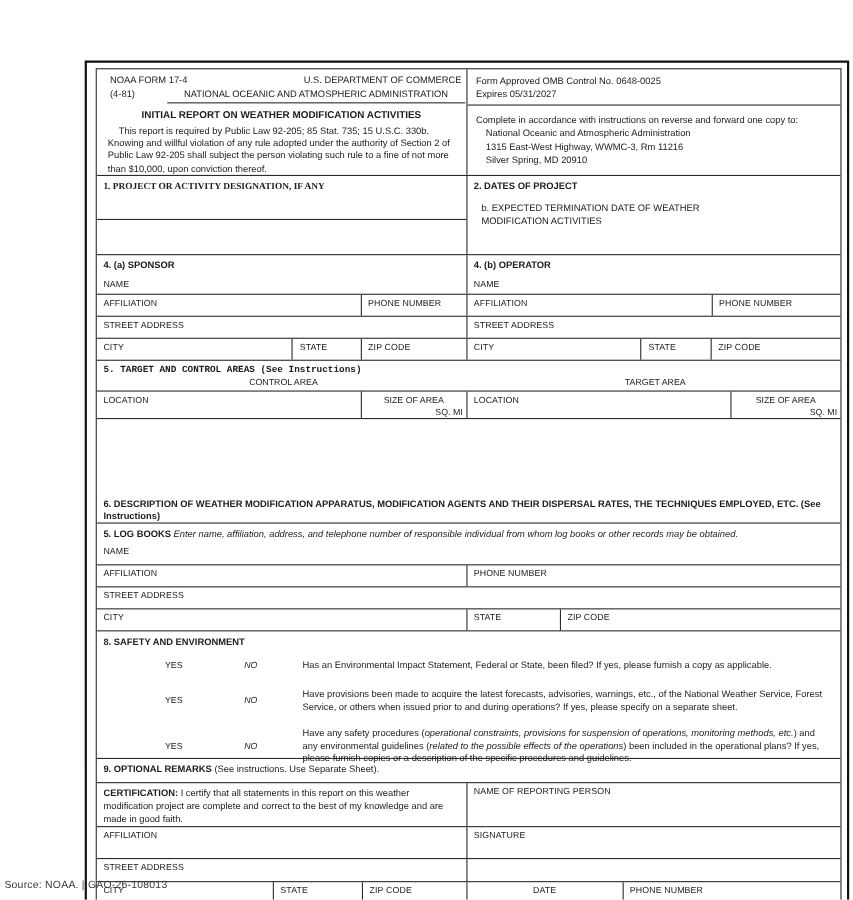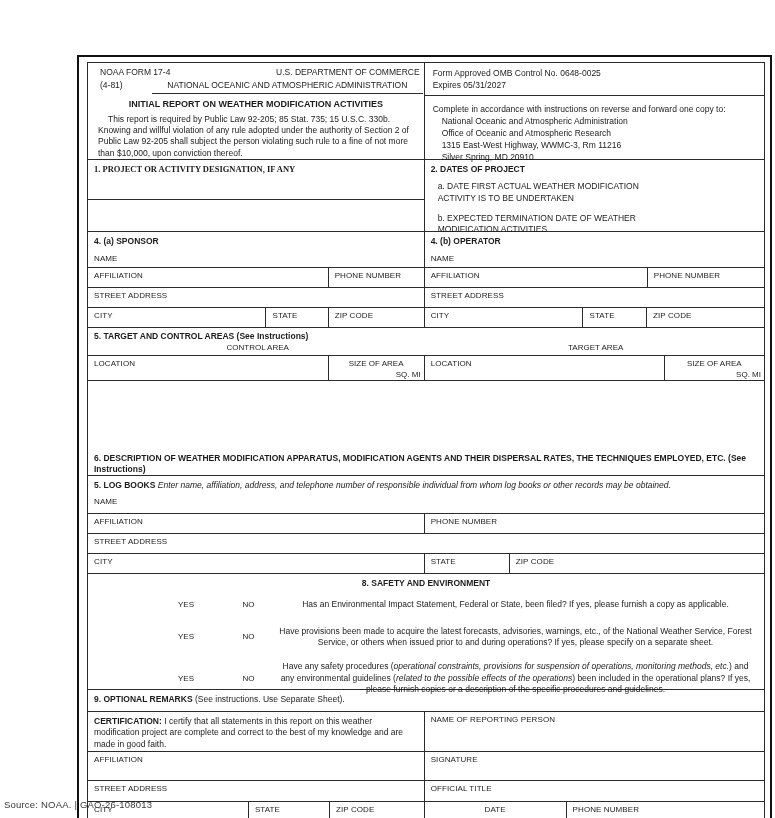--- a/index.html
+++ b/index.html
@@ -61,21 +61,21 @@
   .r4h .nm { padding-top: 7px; }
   .r-ap { height: 20px; }
   .r-st { height: 20px; }
   .r-cz { height: 20px; }
   .w-aff-l { width: 35.6%; } .w-ph-l { width: 14.2%; }
   .w-aff-r { width: 33.0%; } .w-ph-r { flex: 1; }
   .w-city-l { width: 26.4%; } .w-state-l { width: 9.2%; } .w-zip-l { width: 14.2%; }
   .w-city-r { width: 23.5%; } .w-state-r { width: 9.4%; } .w-zip-r { flex: 1; }
 
   
-  .s5h { height: 15px; }
+  .s5h { height: 15px; font-family: Liberation Mono, monospace; }
   .s5h .sec-label { padding-top: 3px; }
   .s5areas { height: 13px; border-top: none; }
   .s5areas .area-lbl { font-size: 8px; text-align: center; padding-top: 1px; }
   .s5loc { height: 25px; }
   .w-loc-l { width: 35.6%; } .w-size-l { width: 14.2%; }
   .w-loc-r { width: 35.5%; } .w-size-r { flex: 1; }
   .size-cell { display:flex; flex-direction:column; justify-content:space-between; }
   .size-cell .size-lbl { font-size: 8px; text-align:center; padding-top: 3px; }
   .size-cell .sqmi { font-size: 8px; text-align:right; padding: 0 3px 1px 0; }
 
@@ -85,24 +85,24 @@
 
   
   .s7h { height: 38px; display:flex; flex-direction:column; }
   .s7-title { padding: 4px 6px 0 6px; line-height: 1.3; }
   .s7-title .bold { font-weight: bold; }
   .s7-title .ital { font-style: italic; }
   .s7h .nm { padding-top: 6px; }
   .w-half-city { width: 49.8%; } .w-s7-state { width: 12.6%; } .w-s7-zip { flex: 1; }
 
   
-  .s8 { height: 116px; display:flex; flex-direction:column;text-align:center; }
+  .s8 { height: 116px; display:flex; flex-direction:column; }
   .q-row { display:flex; align-items:center; padding-left: 62px; }
   .q-yes { width: 72px; font-size: 8px; }
-  .q-no { width: 53px; font-size: 8px; }
+  .q-no { width: 53px; font-size: 8px; font-style: italic; }
   .q-text { flex: 1; padding-right: 8px; line-height: 1.35; font-size: 8.5px; }
   .q-text .ital { font-style: italic; }
   .q1 { margin-top: 10px; }
   .q2 { margin-top: 15px; }
   .q3 { margin-top: 13px; }
 
   
   .s9 { height: 22px; }
   .s9 .norm { font-weight: normal; }
 
@@ -142,36 +142,34 @@
           <div class="hdr-law">This report is required by Public Law 92-205; 85 Stat. 735; 15 U.S.C. 330b. Knowing and willful violation of any rule adopted under the authority of Section 2 of Public Law 92-205 shall subject the person violating such rule to a fine of not more than $10,000, upon conviction thereof.</div>
         </div>
         <div class="cell half-r">
           <div class="omb-box">
             <div>Form Approved  OMB Control No. 0648-0025</div>
             <div>Expires 05/31/2027</div>
           </div>
           <div class="complete-box">
             <div>Complete in accordance with instructions on reverse and forward one copy to:</div>
             <div class="addr">National Oceanic and Atmospheric Administration</div>
-            <div class="addr">Office of Oceanic and Atmospheric Research</div>
             <div class="addr">1315 East-West Highway, WWMC-3, Rm 11216</div>
             <div class="addr">Silver Spring, MD 20910</div>
           </div>
         </div>
       </div>
 
       <div class="row r12">
         <div class="cell br half-l s13">
           <div class="s1">
             <div class="sec-label">1.  PROJECT OR ACTIVITY DESIGNATION, IF ANY</div>
           </div>
         </div>
         <div class="cell half-r">
           <div class="sec-label">2.  DATES OF PROJECT</div>
-          <div class="s2ab">a.  DATE FIRST ACTUAL WEATHER MODIFICATION ACTIVITY IS TO BE UNDERTAKEN</div>
           <div class="s2ab b">b.  EXPECTED TERMINATION DATE OF WEATHER MODIFICATION ACTIVITIES</div>
         </div>
       </div>
 
       <div class="row r4h">
         <div class="cell br half-l">
           <div class="sec-label">4. (a)  SPONSOR</div>
           <div class="fld-label nm">NAME</div>
         </div>
         <div class="cell half-r">
@@ -337,23 +335,20 @@
           <div class="fld-label">AFFILIATION</div>
         </div>
         <div class="cell half-r">
           <div class="fld-label">SIGNATURE</div>
         </div>
       </div>
       <div class="row r-so">
         <div class="cell br half-l">
           <div class="fld-label">STREET ADDRESS</div>
         </div>
-        <div class="cell half-r">
-          <div class="fld-label">OFFICIAL TITLE</div>
-        </div>
       </div>
       <div class="row r-last">
         <div class="cell br w-c-city">
           <div class="fld-label">CITY</div>
         </div>
         <div class="cell br w-c-state">
           <div class="fld-label">STATE</div>
         </div>
         <div class="cell br w-c-zip">
           <div class="fld-label">ZIP CODE</div>

